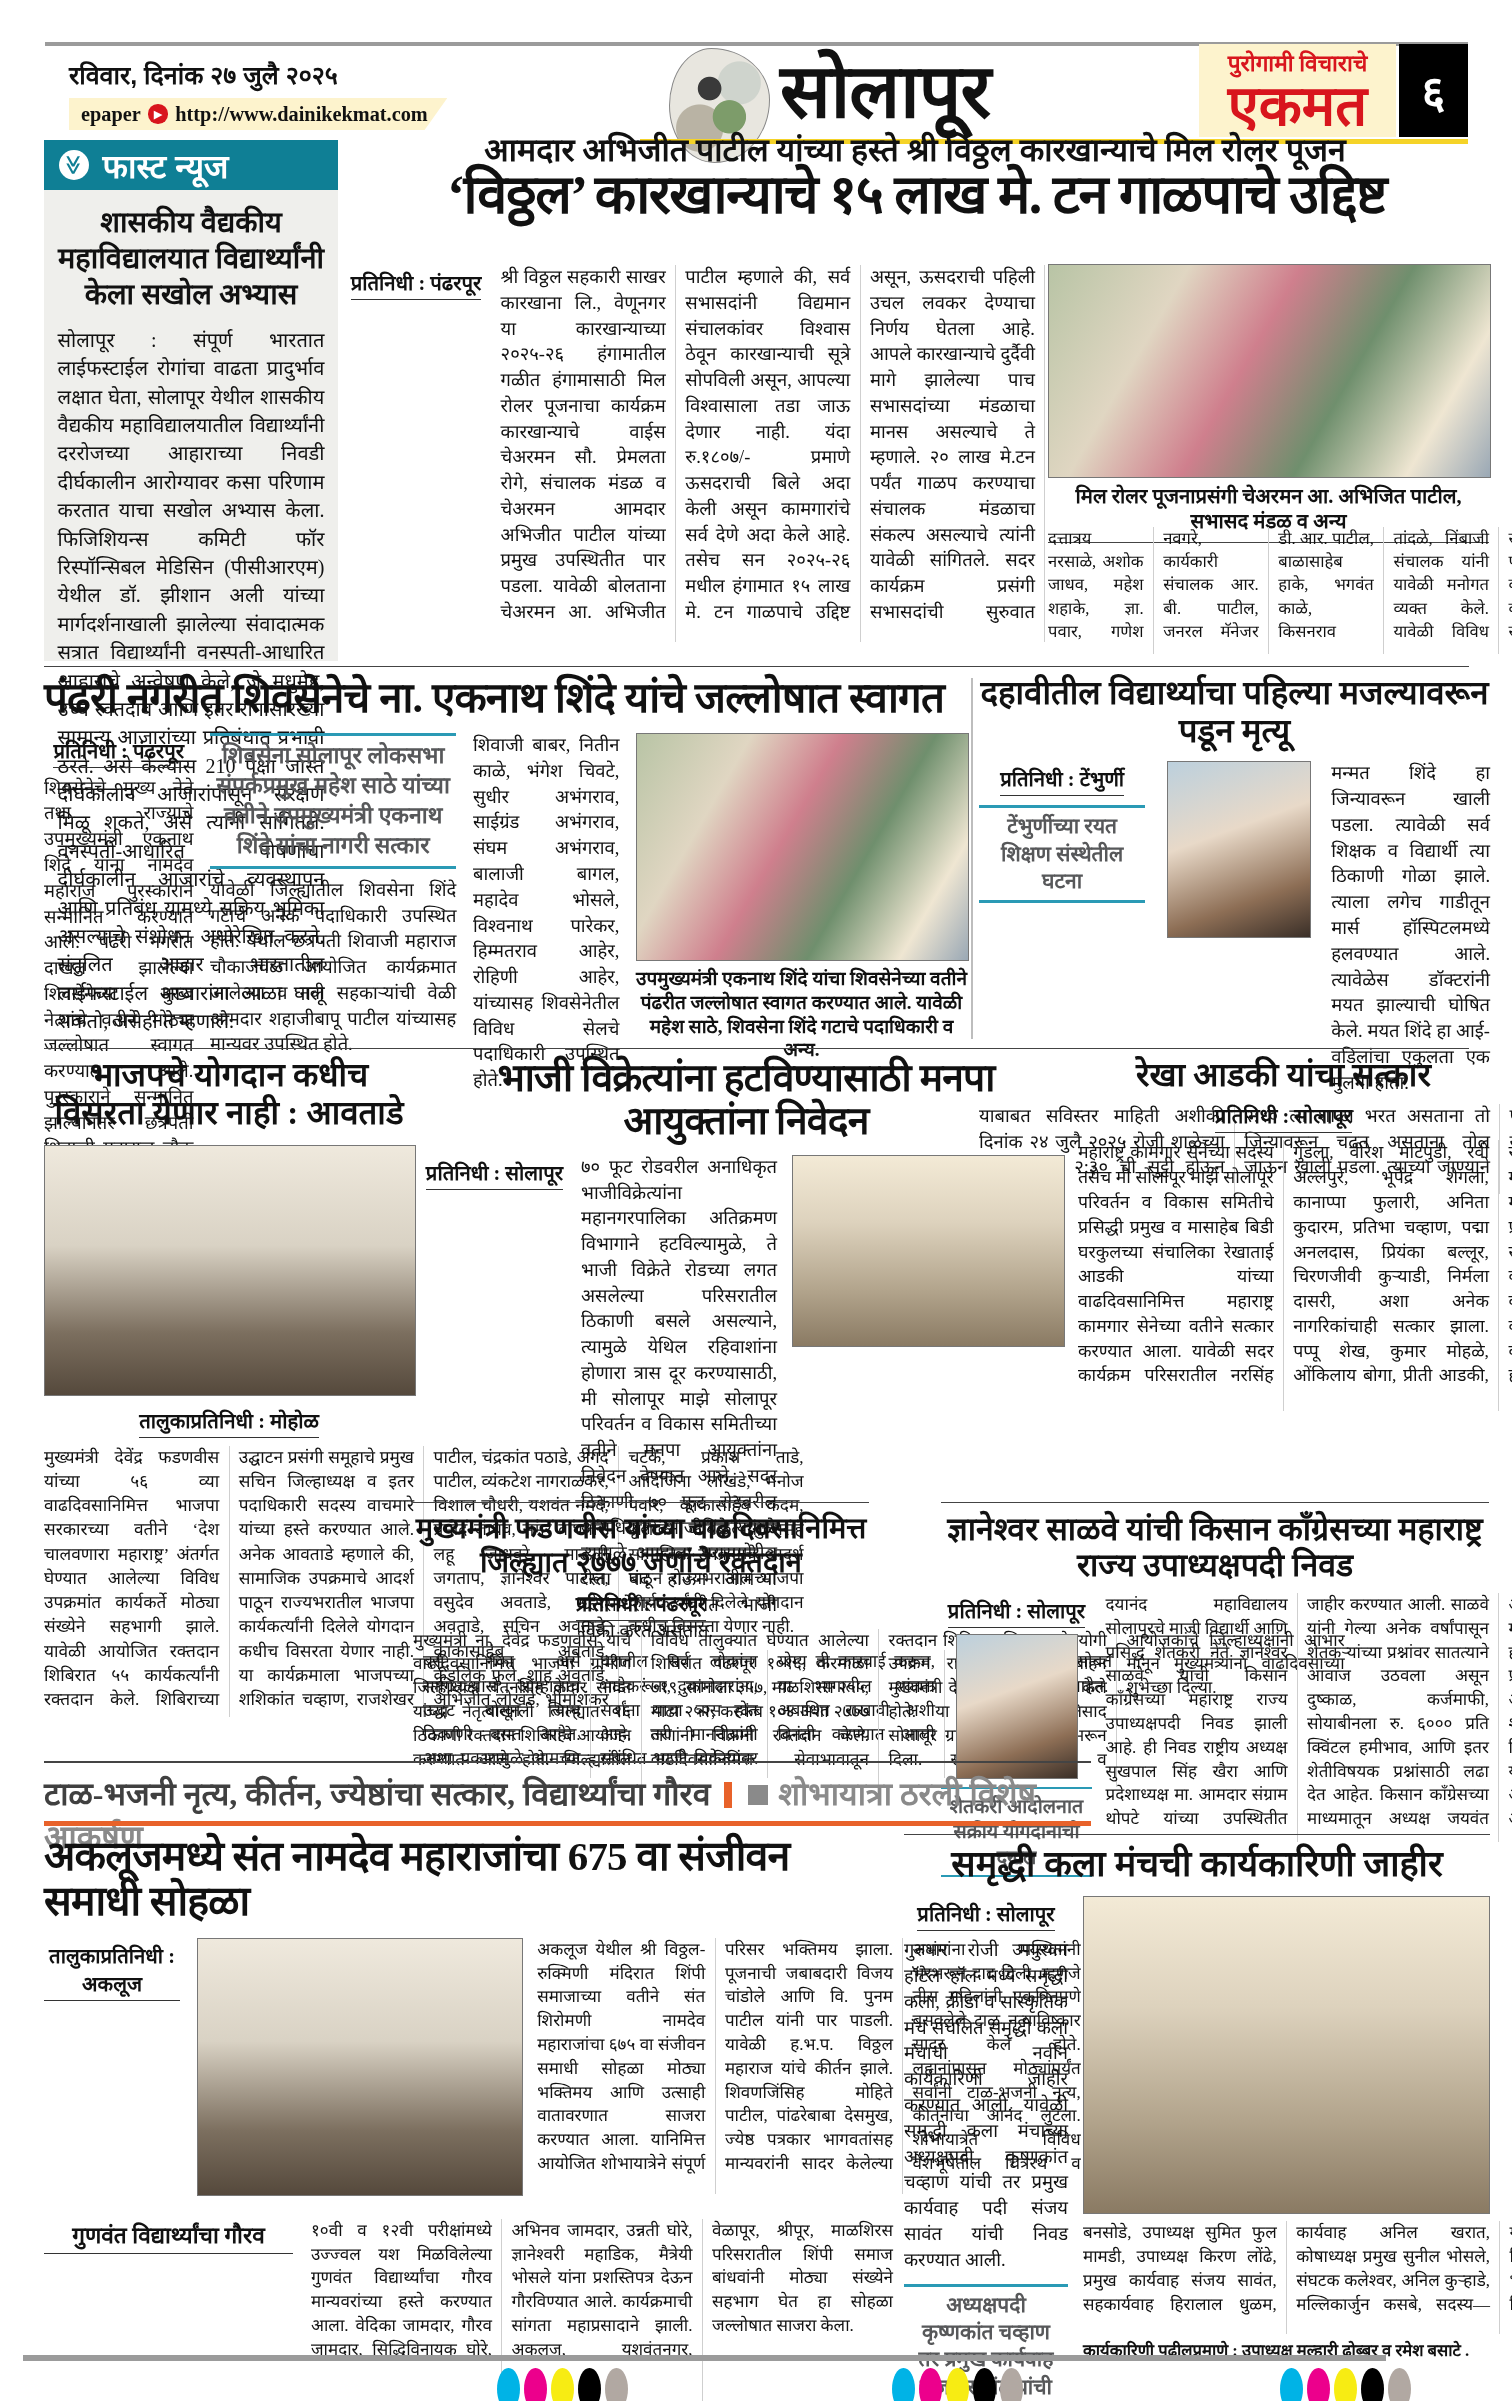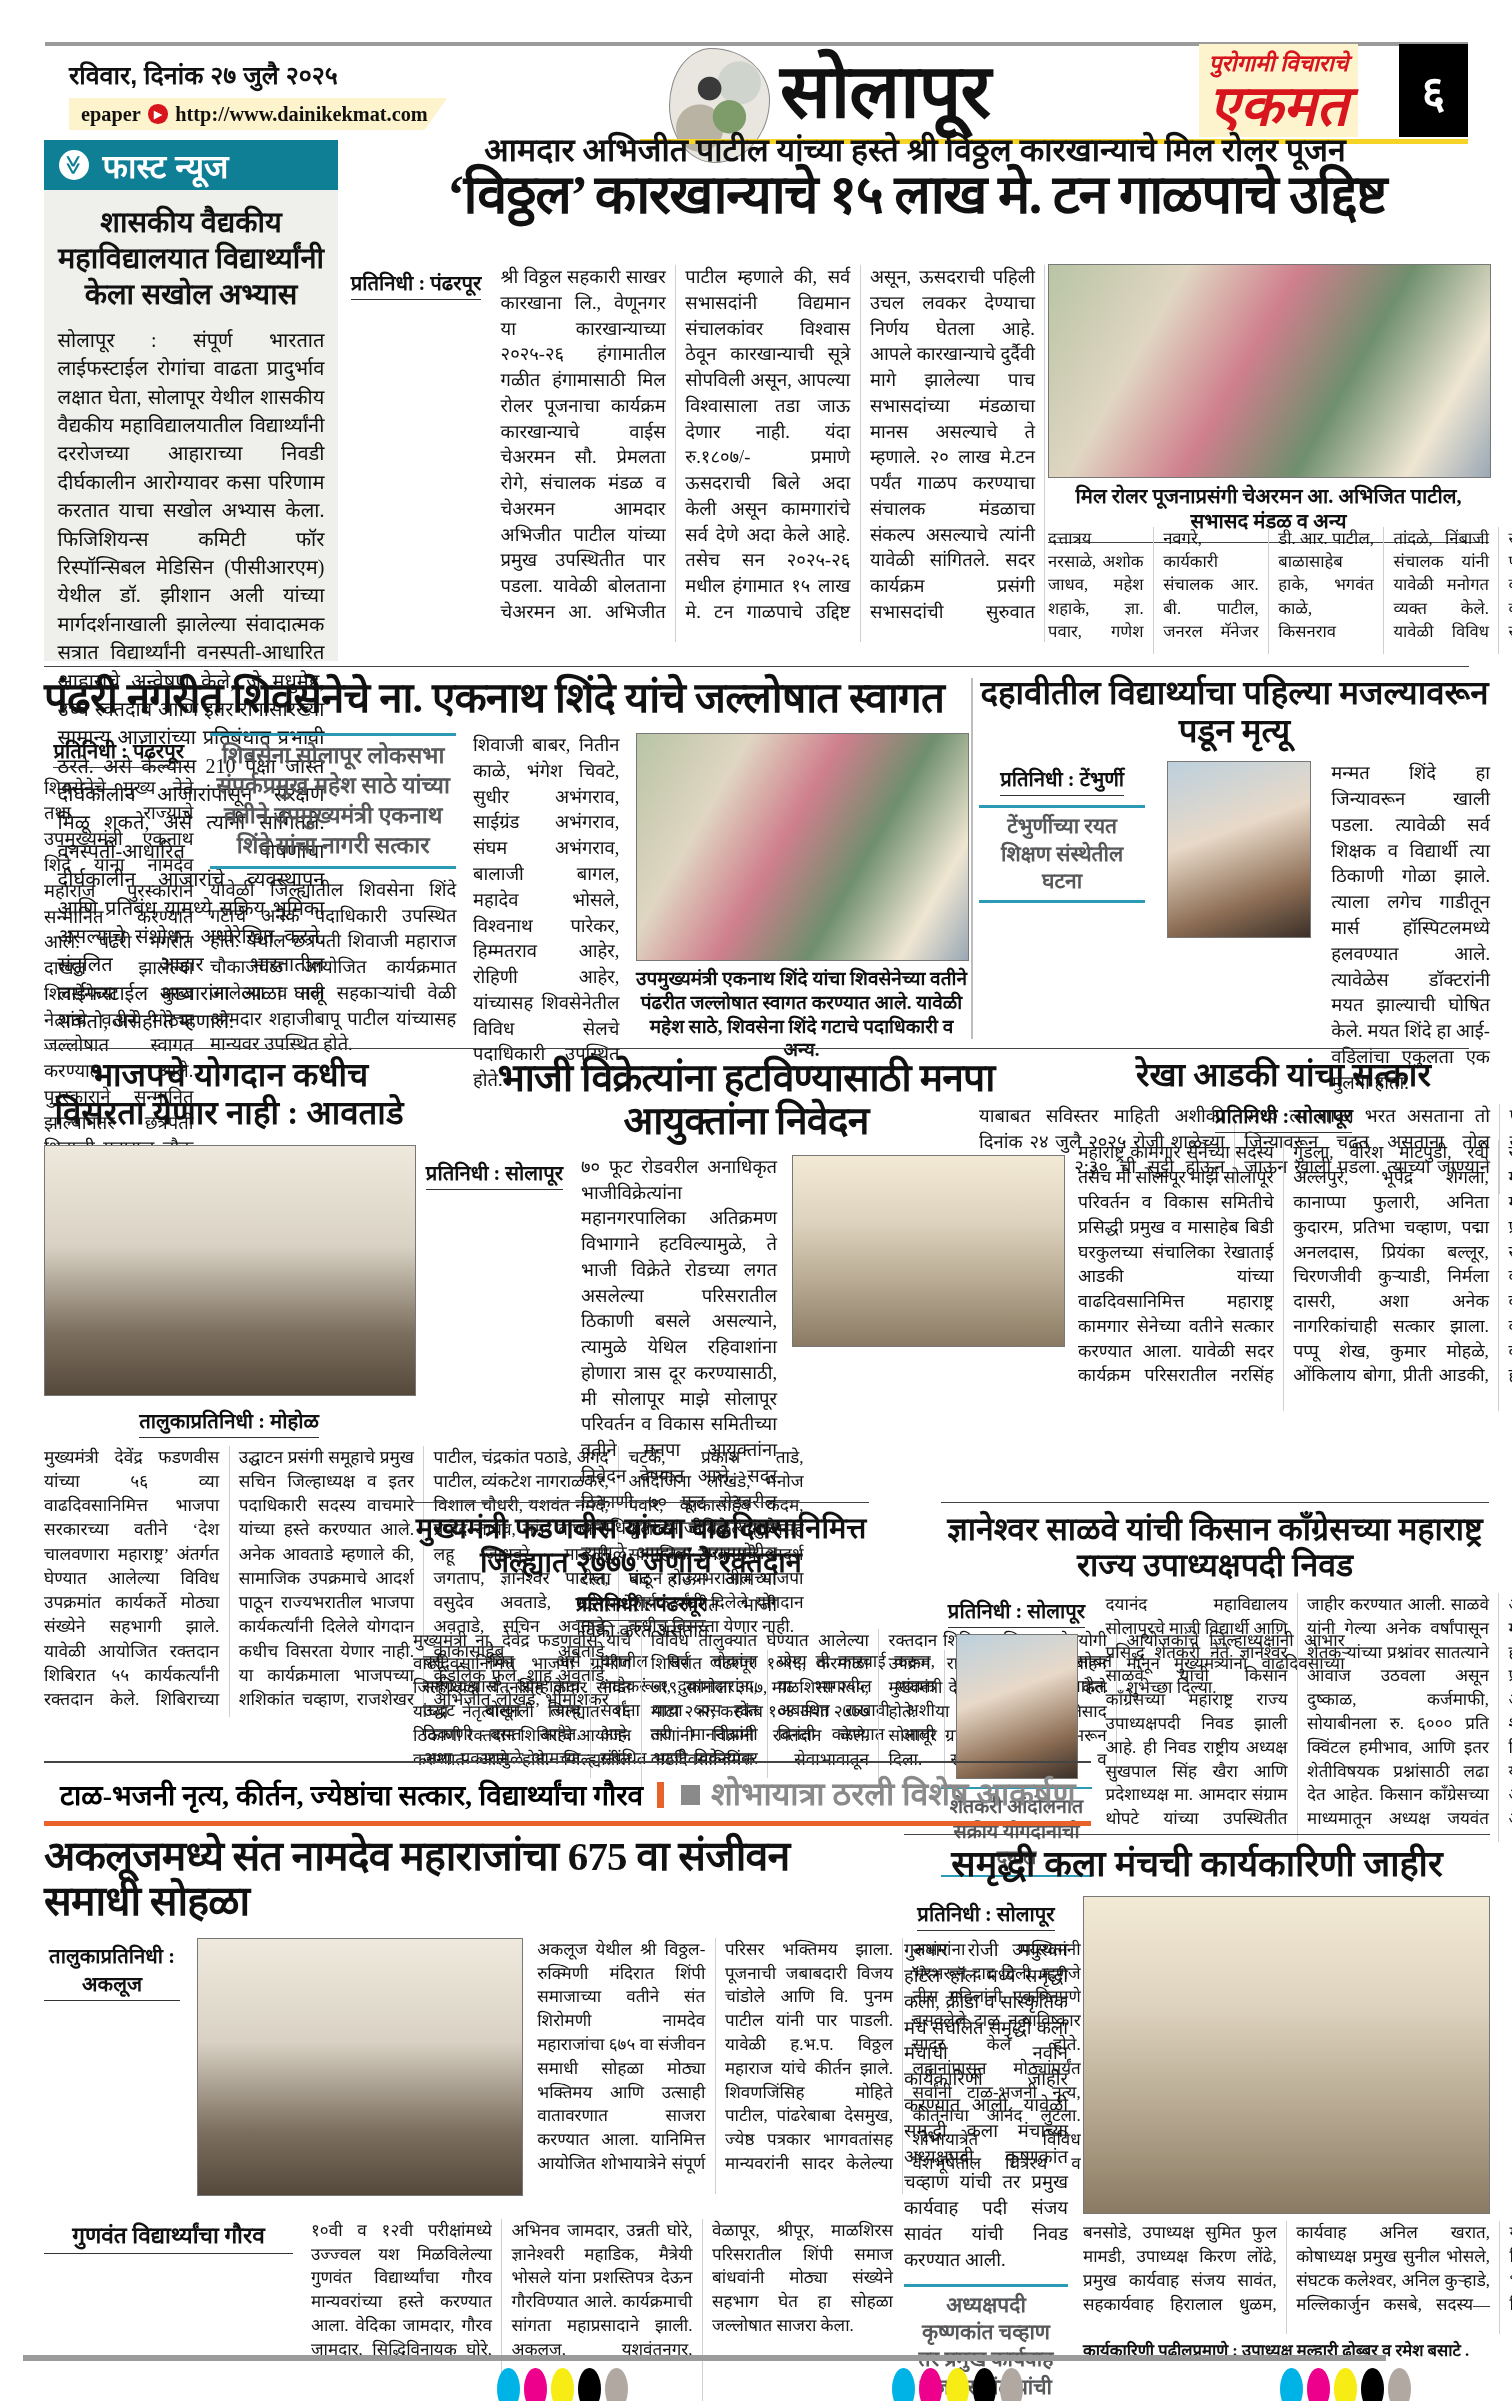--- a/index.html
+++ b/index.html
@@ -46,21 +46,21 @@
   .cols2{column-count:2;column-gap:19.6px;column-rule:0.8px solid #cfcfcf;}
   .cols3{column-count:3;column-gap:19.6px;column-rule:0.8px solid #cfcfcf;}
   .cols4{column-count:4;column-gap:19.6px;column-rule:0.8px solid #cfcfcf;}
   .subhead-box{border-top:3px solid #2a9ab5;border-bottom:3px solid #2a9ab5;color:#57585a;font-weight:bold;text-align:center;padding:5px 6px;font-size:23px;line-height:1.3;}
   .caption{font-size:20.3px;font-weight:bold;text-align:center;line-height:1.25;padding-top:6px;}
   .photo{background:linear-gradient(135deg,#c9c2b2 0%,#a9b49a 30%,#d7cdc0 55%,#8e9aa6 80%,#c9c2b2 100%);border:0.8px solid #777;}
   .photo.crowd{background:linear-gradient(120deg,#b8c4a5 0%,#e0d6c2 25%,#cf7f8d 45%,#6f8f6d 65%,#efe6d2 85%,#9aa8b5 100%);}
   .photo.portrait{background:linear-gradient(160deg,#bcd0dd 0%,#e8d9c8 40%,#8d6e55 75%,#3a2f28 100%);}
   .photo.hall{background:linear-gradient(180deg,#efe9dd 0%,#d9d2c4 40%,#7c6f5f 75%,#55493c 100%);}
   .photo.group{background:linear-gradient(180deg,#f3ead6 0%,#ddd2bd 35%,#b3a58d 70%,#8a7a63 100%);}
-  .strip-left{color:#000000;font-size:28px;font-weight:bold;margin-left:16px;}
+  .strip-left{color:#404040;font-size:32px;font-weight:bold;}
   .strip-right{color:#8a8a8a;font-size:32px;font-weight:bold;}
   .strip-sq{display:inline-block;width:19.6px;height:19.6px;background:#8a8a8a;margin:0 10.5px 0 16.6px;}
   .strip-bar{display:inline-block;width:7.5px;height:25.6px;background:#e8622a;margin-left:13.6px;vertical-align:-3px;}
   .orange-rule{background:#e8622a;height:4.5px;}
   .vline{background:#bdbdbd;width:1.5px;}
   .dots{display:flex;gap:4.5px;}
   .dot{width:22.6px;height:42px;border-radius:50%;}
 </style>
 </head>
 <body>
@@ -69,21 +69,21 @@
 
   <div class="abs rule" style="left:45px;top:42px;width:1423px;height:3.8px;"></div>
   <div class="abs date-line" style="left:69px;top:57px;">रविवार, दिनांक २७ जुलै २०२५</div>
   <div class="abs epaper-pill" style="left:69px;top:98px;">
     <span>epaper</span>
     <span class="epaper-icon">▶</span>
     <span>http://www.dainikekmat.com</span>
   </div>
   <div class="abs map-logo" style="left:669px;top:48px;width:99px;height:113px;"></div>
   <div class="abs city-title serif-head" style="left:780px;top:54px;">सोलापूर</div>
-  <div class="abs tag-box" style="left:1199px;top:44px;width:159px;height:93px;font-style:italic;">
+  <div class="abs tag-box" style="left:1199px;top:44px;width:197px;height:93px;">
     <div class="tagline">पुरोगामी विचाराचे</div>
     <div class="brand">एकमत</div>
   </div>
   <div class="abs pageno-box" style="left:1399px;top:44px;width:69px;height:93px;">६</div>
   <div class="abs yellow-rule" style="left:640px;top:139px;width:828px;height:5.3px;"></div>
 
   <div class="abs fn" style="left:44px;top:140px;width:294px;height:521px;">
     <div class="fn-header" style="height:50px;">
       <span class="fn-chevron">≫</span>
       <span>फास्ट न्यूज</span>

